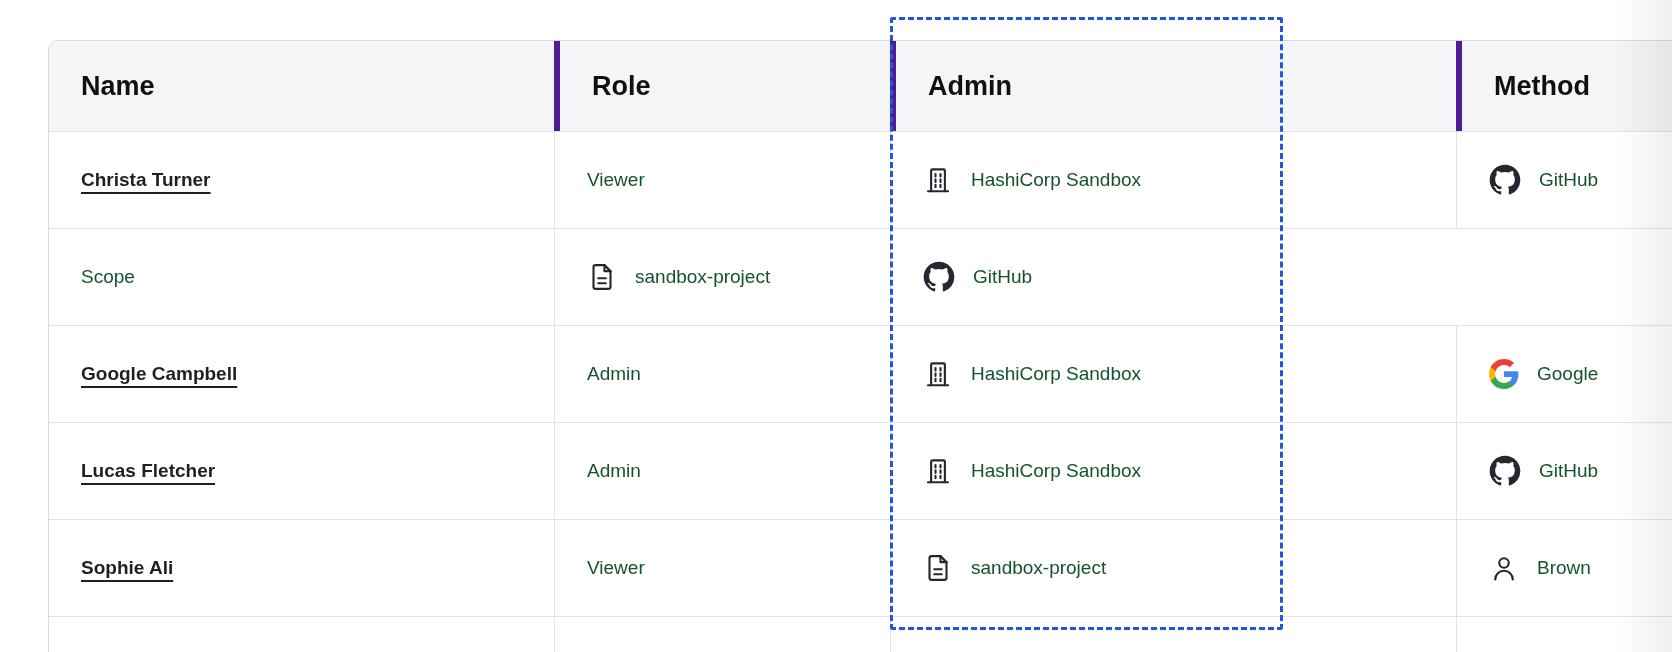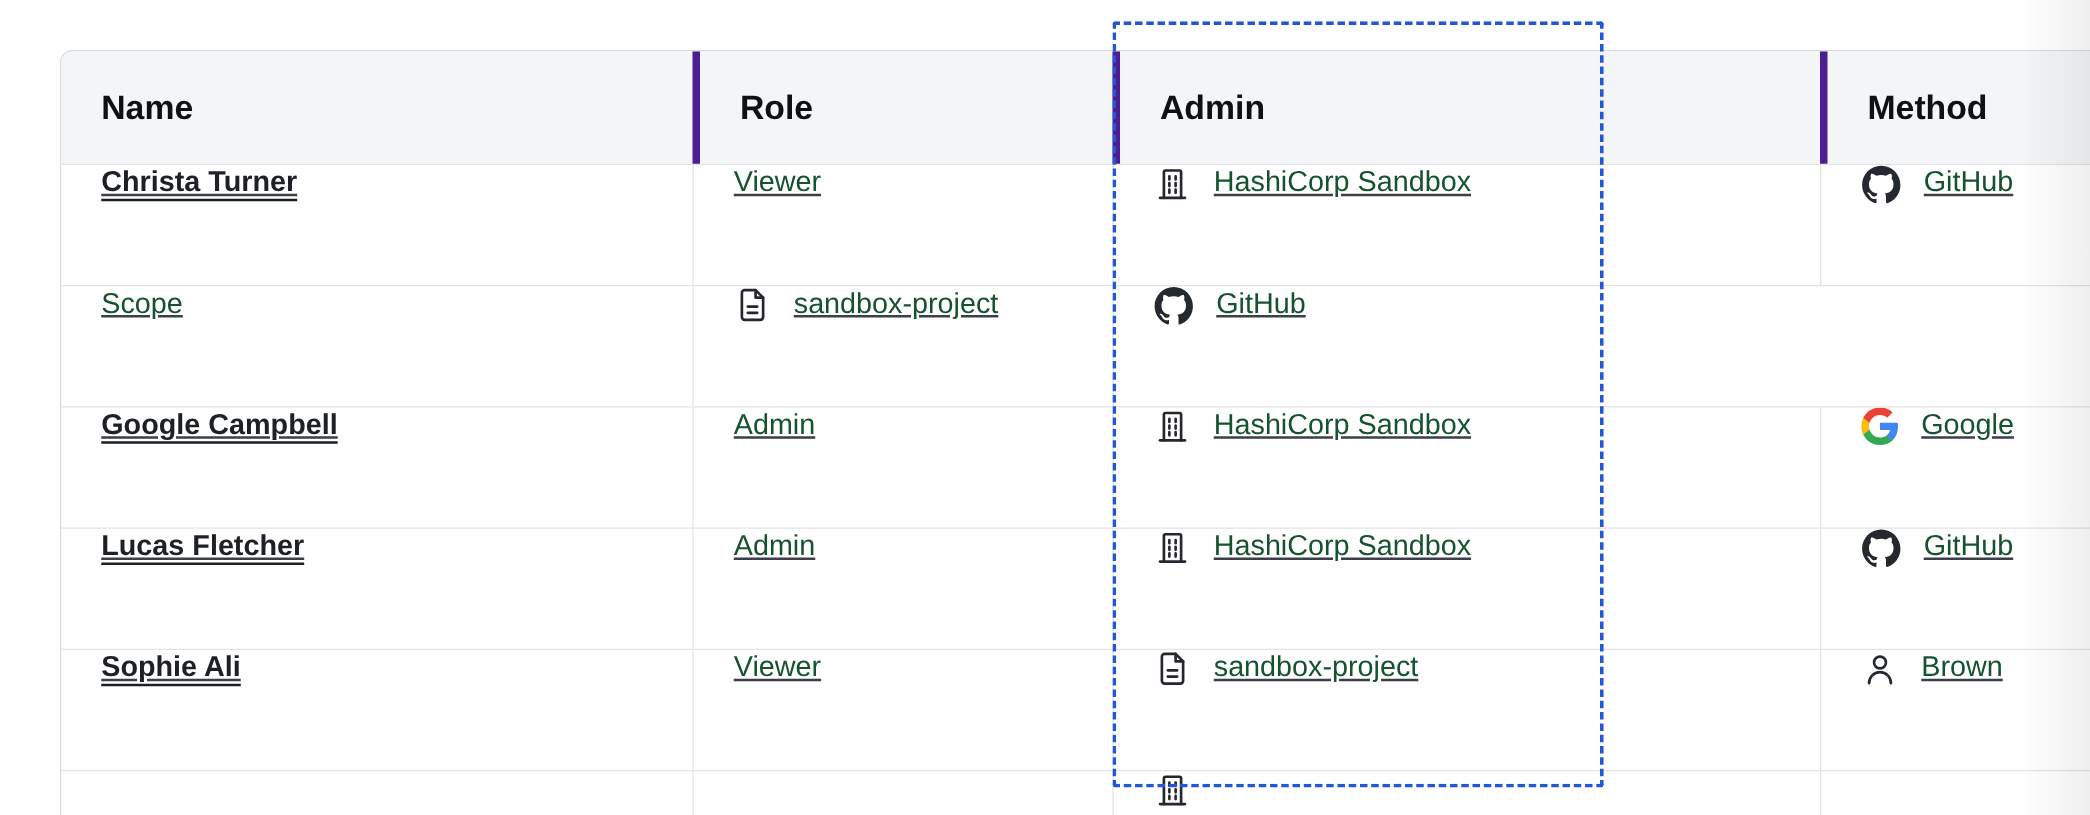--- a/index.html
+++ b/index.html
@@ -42,28 +42,27 @@
     border-left: 6px solid #4c1d95;
   }
   .th:first-child { border-left: none; }
   .trow {
     height: 96px;
     border-top: 1px solid #e2e3e6;
     background: #ffffff;
   }
   .cell {
     display: flex;
-    align-items: flex-start;
+    align-items: center;
     padding-left: 32px;
-    font-size: 23px;
+    font-size: 19px;
     color: #3b3f46;
     border-left: 1px solid #e2e3e6;
     white-space: nowrap;
     overflow: hidden;
-    text-decoration: underline;
   }
   .cell:first-child { border-left: none; }
   .name-link {
     color: #1d2025;
     font-weight: 600;
     text-decoration: underline;
     text-underline-offset: 6px;
     text-decoration-thickness: 2px;
     cursor: pointer;
   }

